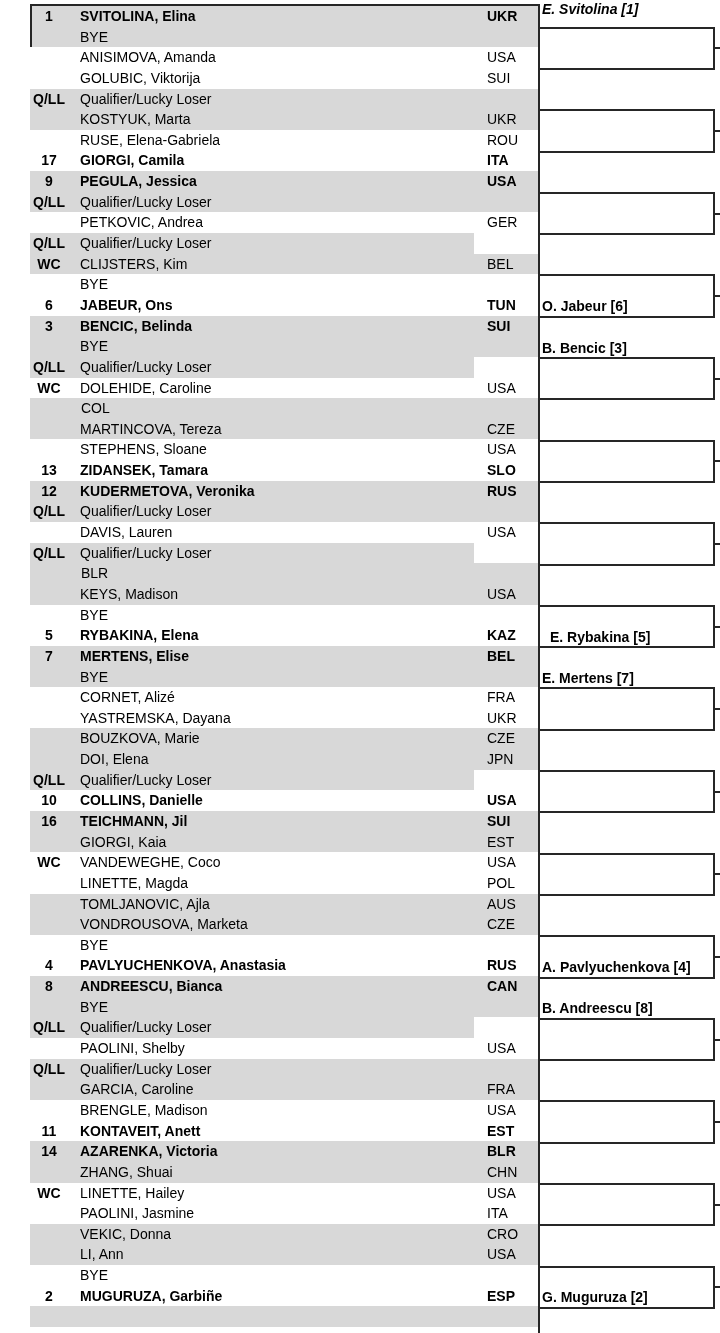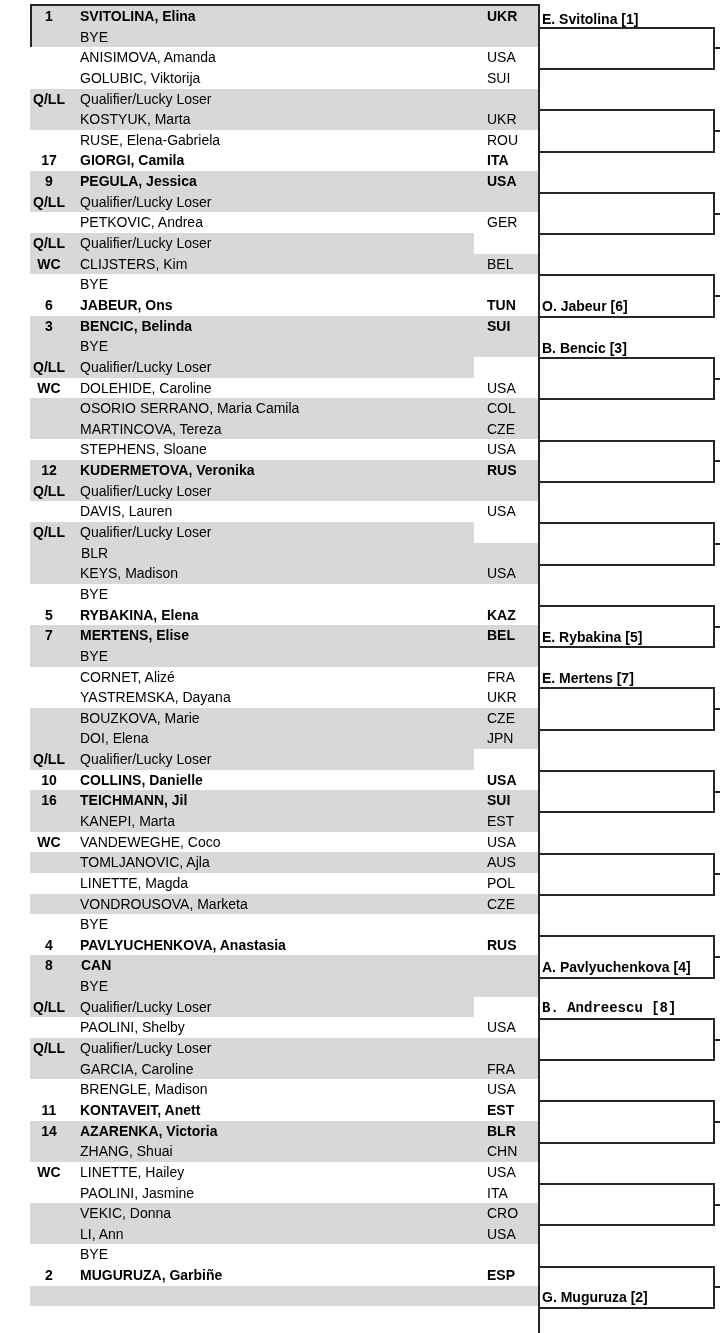--- a/index.html
+++ b/index.html
@@ -153,32 +153,36 @@
         <div class="cell name">Qualifier/Lucky Loser</div>
         <div class="cell country forcewhite"></div>
       </div>
       <div class="row">
         <div class="cell tag">WC</div>
         <div class="cell name">DOLEHIDE, Caroline</div>
         <div class="cell country">USA</div>
       </div>
       <div class="row shaded">
         <div class="cell tag"></div>
-        <div class="cell name">OSORIO SERRANO, Maria Camila</div>
         <div class="cell country">COL</div>
       </div>
       <div class="row shaded">
         <div class="cell tag"></div>
         <div class="cell name">MARTINCOVA, Tereza</div>
         <div class="cell country">CZE</div>
       </div>
       <div class="row">
         <div class="cell tag"></div>
         <div class="cell name">STEPHENS, Sloane</div>
         <div class="cell country">USA</div>
+      </div>
+      <div class="row seeded">
+        <div class="cell tag">13</div>
+        <div class="cell name">ZIDANSEK, Tamara</div>
+        <div class="cell country">SLO</div>
       </div>
       <div class="row shaded seeded">
         <div class="cell tag">12</div>
         <div class="cell name">KUDERMETOVA, Veronika</div>
         <div class="cell country">RUS</div>
       </div>
       <div class="row shaded">
         <div class="cell tag">Q/LL</div>
         <div class="cell name">Qualifier/Lucky Loser</div>
         <div class="cell country"></div>
@@ -252,55 +256,56 @@
         <div class="cell name">COLLINS, Danielle</div>
         <div class="cell country">USA</div>
       </div>
       <div class="row shaded seeded">
         <div class="cell tag">16</div>
         <div class="cell name">TEICHMANN, Jil</div>
         <div class="cell country">SUI</div>
       </div>
       <div class="row shaded">
         <div class="cell tag"></div>
-        <div class="cell name">KANEPI, Marta</div>
+        <div class="cell name">GIORGI, Kaia</div>
         <div class="cell country">EST</div>
       </div>
       <div class="row">
         <div class="cell tag">WC</div>
         <div class="cell name">VANDEWEGHE, Coco</div>
         <div class="cell country">USA</div>
       </div>
+      <div class="row">
+        <div class="cell tag"></div>
+        <div class="cell name">LINETTE, Magda</div>
+        <div class="cell country">POL</div>
+      </div>
       <div class="row shaded">
         <div class="cell tag"></div>
         <div class="cell name">TOMLJANOVIC, Ajla</div>
         <div class="cell country">AUS</div>
-      </div>
-      <div class="row">
-        <div class="cell tag"></div>
-        <div class="cell name">LINETTE, Magda</div>
-        <div class="cell country">POL</div>
       </div>
       <div class="row shaded">
         <div class="cell tag"></div>
         <div class="cell name">VONDROUSOVA, Marketa</div>
         <div class="cell country">CZE</div>
       </div>
       <div class="row">
         <div class="cell tag"></div>
         <div class="cell name">BYE</div>
         <div class="cell country"></div>
       </div>
       <div class="row seeded">
         <div class="cell tag">4</div>
         <div class="cell name">PAVLYUCHENKOVA, Anastasia</div>
         <div class="cell country">RUS</div>
       </div>
       <div class="row shaded seeded">
         <div class="cell tag">8</div>
+        <div class="cell name">ANDREESCU, Bianca</div>
         <div class="cell country">CAN</div>
       </div>
       <div class="row shaded">
         <div class="cell tag"></div>
         <div class="cell name">BYE</div>
         <div class="cell country"></div>
       </div>
       <div class="row shaded">
         <div class="cell tag">Q/LL</div>
         <div class="cell name">Qualifier/Lucky Loser</div>
@@ -438,22 +443,22 @@
       <div class="bline" style="left: 713px; top: 1100.45px; width: 2px; height: 43.3px; background: rgb(38, 38, 38);"></div>
       <div class="bline" style="left: 715px; top: 1121.1px; width: 5px; height: 2px; background: rgb(38, 38, 38);"></div>
       <div class="bline" style="left: 538px; top: 1183.05px; width: 175px; height: 2px; background: rgb(38, 38, 38);"></div>
       <div class="bline" style="left: 538px; top: 1224.35px; width: 175px; height: 2px; background: rgb(38, 38, 38);"></div>
       <div class="bline" style="left: 713px; top: 1183.05px; width: 2px; height: 43.3px; background: rgb(38, 38, 38);"></div>
       <div class="bline" style="left: 715px; top: 1203.7px; width: 5px; height: 2px; background: rgb(38, 38, 38);"></div>
       <div class="bline" style="left: 538px; top: 1265.65px; width: 175px; height: 2px; background: rgb(38, 38, 38);"></div>
       <div class="bline" style="left: 538px; top: 1306.95px; width: 175px; height: 2px; background: rgb(38, 38, 38);"></div>
       <div class="bline" style="left: 713px; top: 1265.65px; width: 2px; height: 43.3px; background: rgb(38, 38, 38);"></div>
       <div class="bline" style="left: 715px; top: 1286.3px; width: 5px; height: 2px; background: rgb(38, 38, 38);"></div>
-      <div class="adv" style="top: 11px;">E. Svitolina [1]</div>
+      <div class="adv" style="top: 1px; font-style: italic;">E. Svitolina [1]</div>
       <div class="adv" style="top: 298.25px;">O. Jabeur [6]</div>
       <div class="adv" style="top: 339.55px;">B. Bencic [3]</div>
-      <div class="adv" style="top: 628.65px;">E. Rybakina [5]</div>
+      <div class="adv" style="top: 628.65px; margin-left: 8px;">E. Rybakina [5]</div>
       <div class="adv" style="top: 669.95px;">E. Mertens [7]</div>
       <div class="adv" style="top: 959.05px;">A. Pavlyuchenkova [4]</div>
-      <div class="adv" style="top: 1000.35px; font-family: Liberation Mono, monospace;">B. Andreescu [8]</div>
+      <div class="adv" style="top: 1000.35px;">B. Andreescu [8]</div>
       <div class="adv" style="top: 1289.45px;">G. Muguruza [2]</div>
     </div>
 </div>
 
 </body></html>

